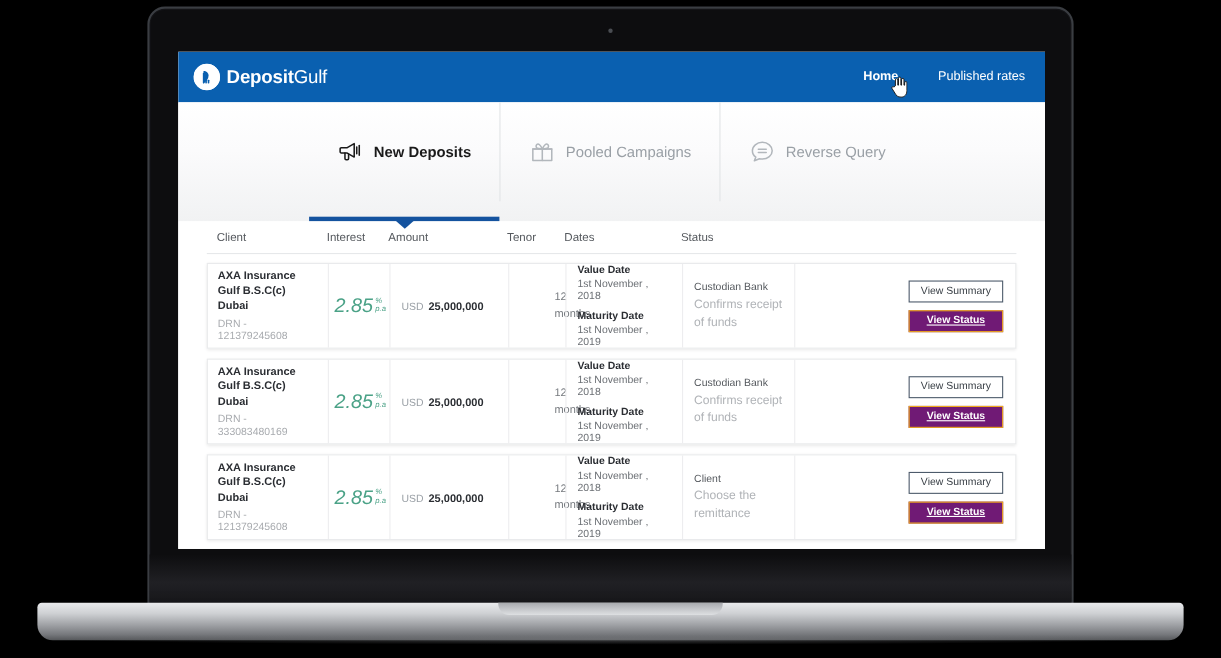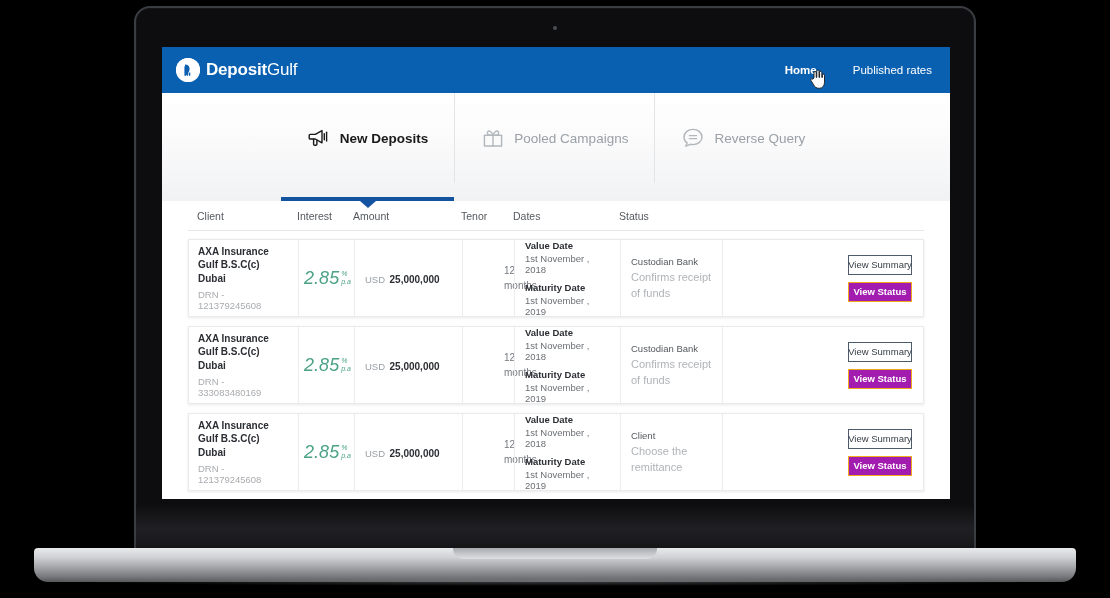--- a/index.html
+++ b/index.html
@@ -186,29 +186,29 @@
 
   .date-label { font-size: 9.5px; font-weight: bold; color: #2b2e33; }
   .date-value { font-size: 9.5px; color: #6b6f74; margin-top: 2px; margin-bottom: 7px; }
   .date-value.last { margin-bottom: 0; }
 
   .status-title { font-size: 9.5px; color: #55595e; line-height: 1.4; }
   .status-desc  { font-size: 11px; color: #b0b3b7; line-height: 1.4; margin-top: 2px; }
 
   .actions { justify-content: center; align-items: flex-end; flex: 1 1 auto; gap: 7px; padding-right: 2px; }
   .btn {
-    width: 64px; height: 20px;
+    width: 86px; height: 20px;
     display: flex; align-items: center; justify-content: center;
     font-size: 9.5px; white-space: nowrap;
   }
   .btn-summary {
     background: #ffffff; border: 1px solid #4d5b6b; color: #3a4047;
   }
   .btn-status {
-    background: #a21caf; border: 1px solid #efa91d; color: #ffffff; font-weight: bold;
+    background: #701a75; border: 1px solid #efa91d; color: #ffffff; font-weight: bold; text-decoration: underline;
   }
 </style>
 </head>
 <body>
 
 <div id="laptop-mockup">
 
   <div id="laptop-lid">
     <div id="laptop-camera"></div>
 

